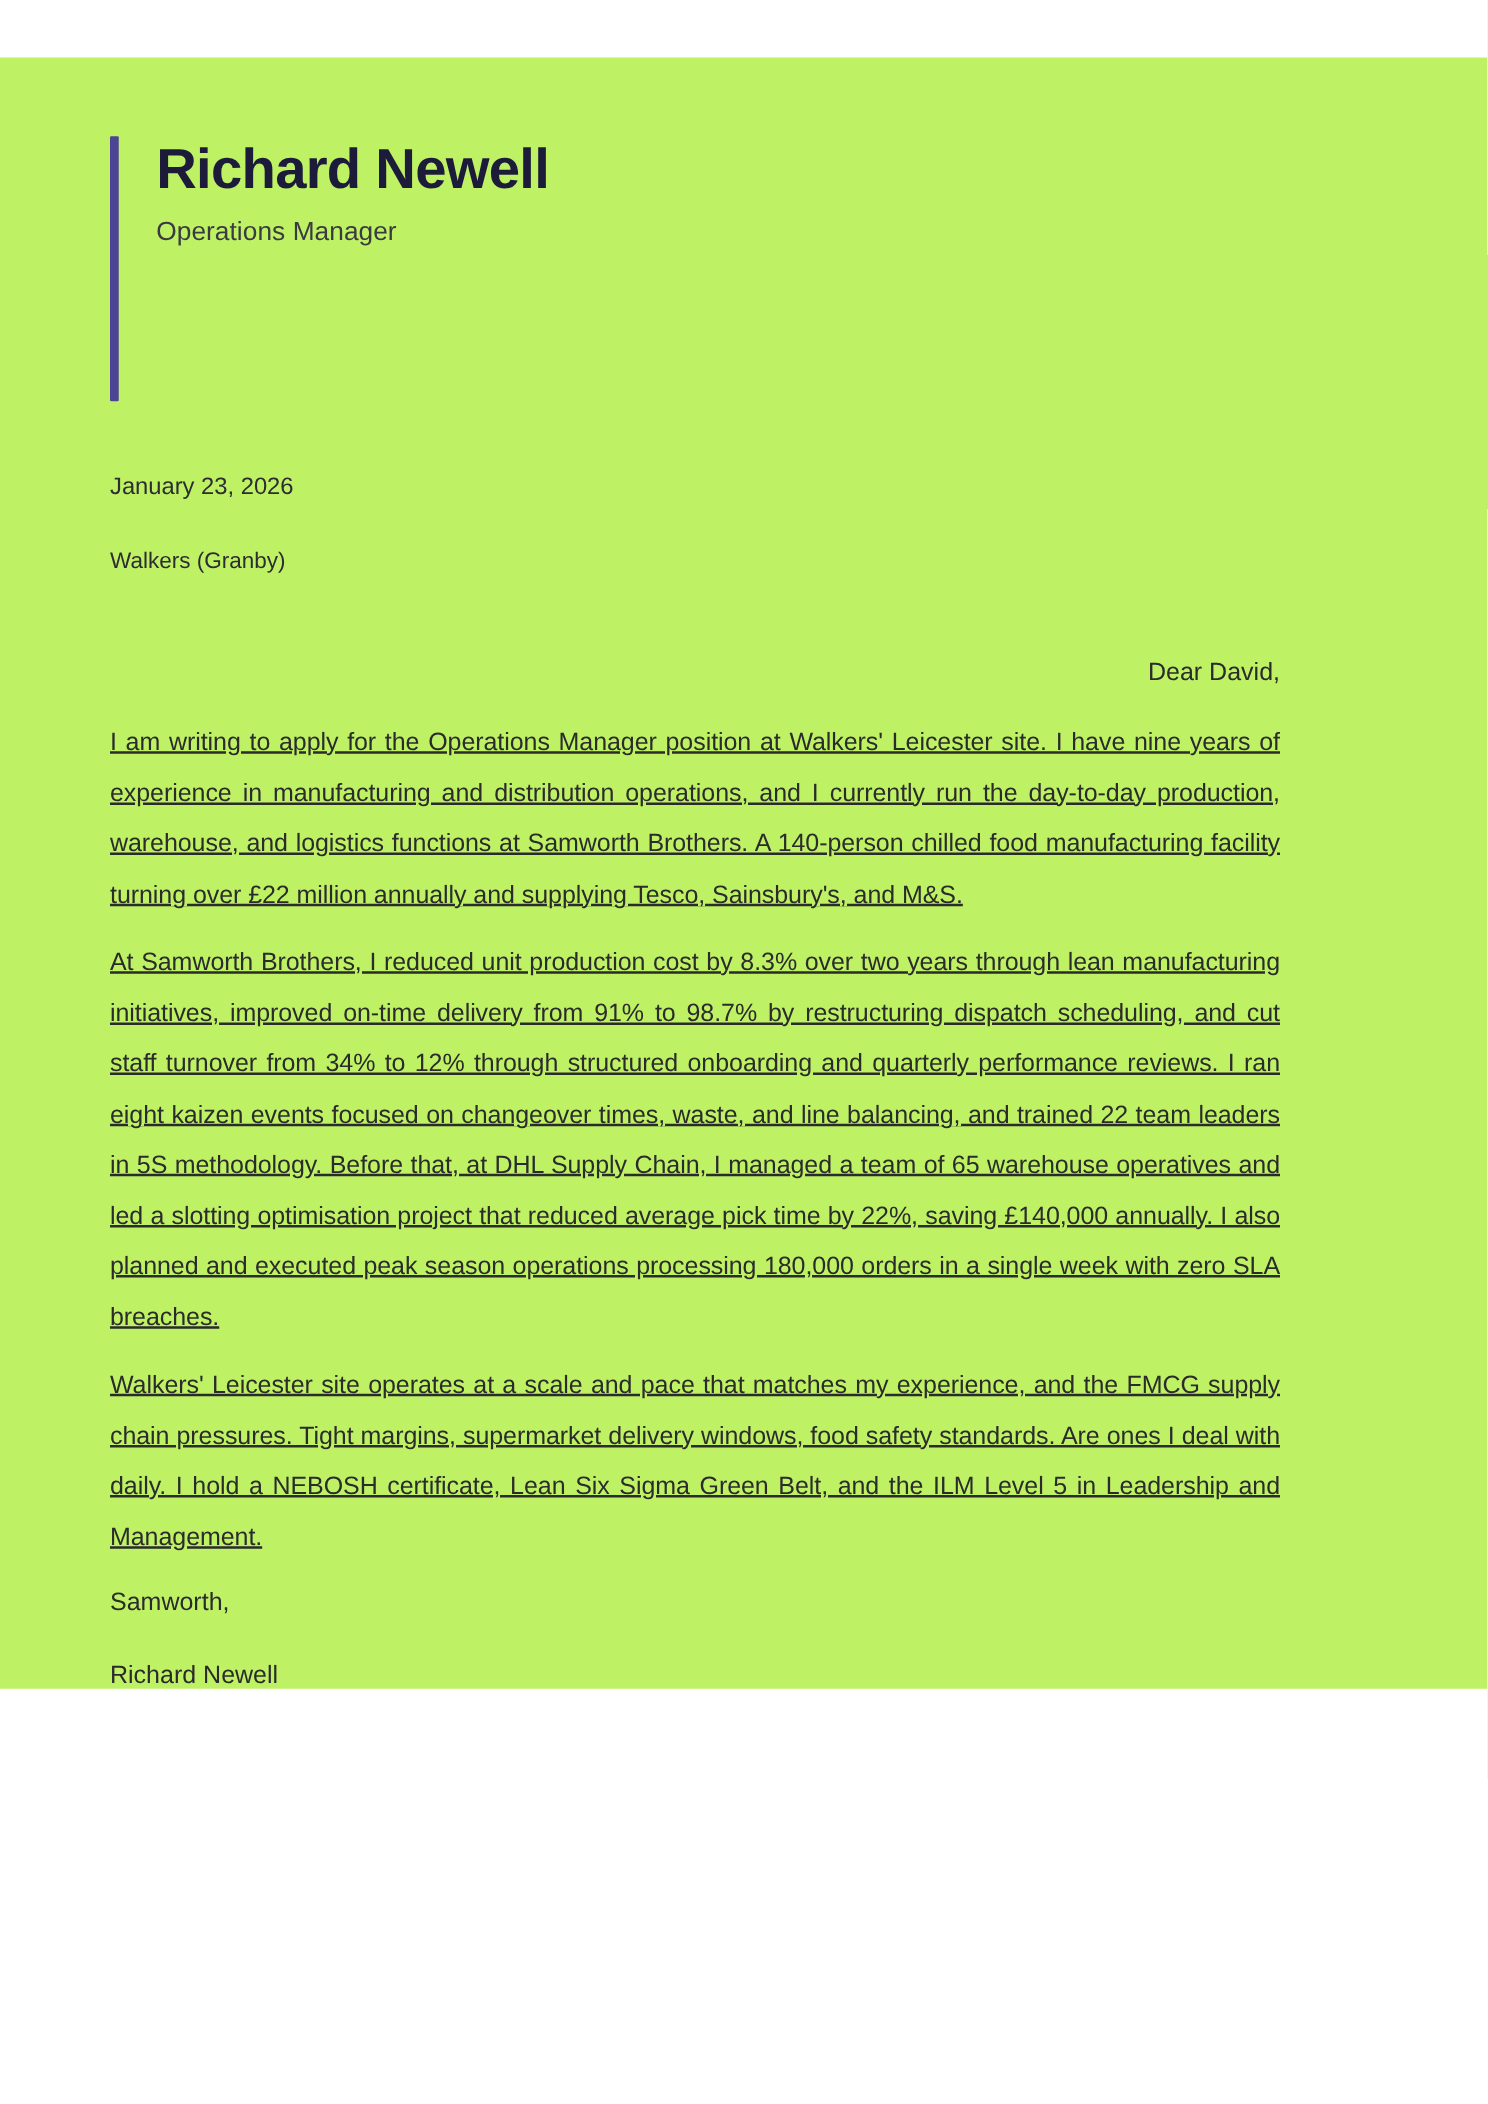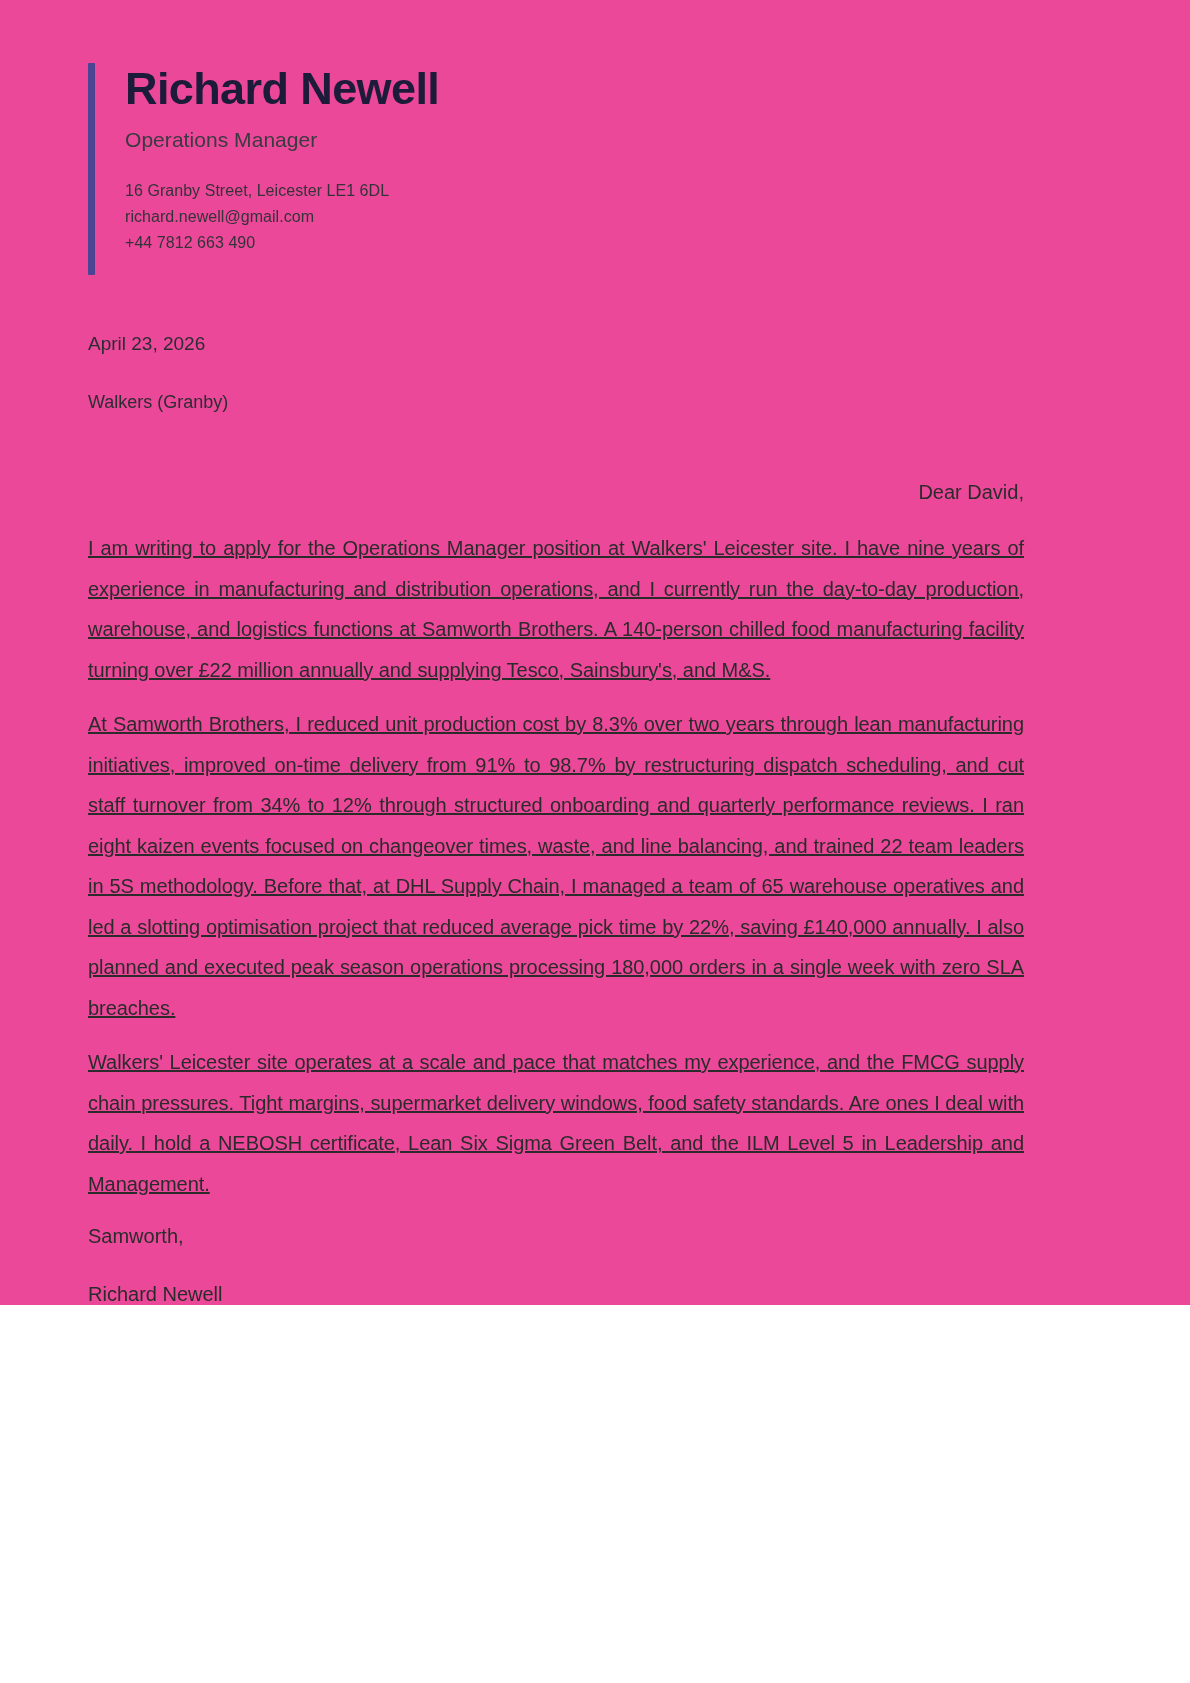--- a/index.html
+++ b/index.html
@@ -14,22 +14,23 @@
     font-family: "Liberation Sans", "DejaVu Sans", sans-serif;
     color: #2b2b2b;
     -webkit-font-smoothing: antialiased;
     overflow: hidden;
   }
 
   .page {
     position: relative;
     width: 1190px;
     height: 1305px;
-    background: #ec4899;
+    background: #bef264;
     box-sizing: border-box;
+    margin-top: 46px;
   }
 
   
   .letter-header {
     position: absolute;
     left: 88px;
     top: 60px;
     width: 960px;
     padding-left: 37px;
     box-sizing: border-box;
@@ -143,29 +144,24 @@
 
 <div class="page">
 
   <div class="letter-header">
     <div class="accent-bar" style="background: rgb(75, 69, 147);"></div>
 
     <h1 class="candidate-name" style="color: rgb(28, 27, 57);">Richard Newell</h1>
 
     <div class="candidate-title">Operations Manager</div>
 
-    <div class="contact-block">
-      <div class="contact-line">16 Granby Street, Leicester LE1 6DL</div>
-      <div class="contact-line">richard.newell@gmail.com</div>
-      <div class="contact-line">+44 7812 663 490</div>
-    </div>
   </div>
 
   <div class="letter-meta">
-    <div class="letter-date">April 23, 2026</div>
+    <div class="letter-date">January 23, 2026</div>
 
     <div class="recipient">
       <div class="recipient-company">Walkers (Granby)</div>
     </div>
   </div>
 
   <div class="letter-body">
     <div class="salutation">Dear David,</div>
 
     <p class="body-paragraph">I am writing to apply for the Operations Manager position at Walkers' Leicester site. I have nine years of experience in manufacturing and distribution operations, and I currently run the day-to-day production, warehouse, and logistics functions at Samworth Brothers. A 140-person chilled food manufacturing facility turning over £22 million annually and supplying Tesco, Sainsbury's, and M&amp;S.</p>

